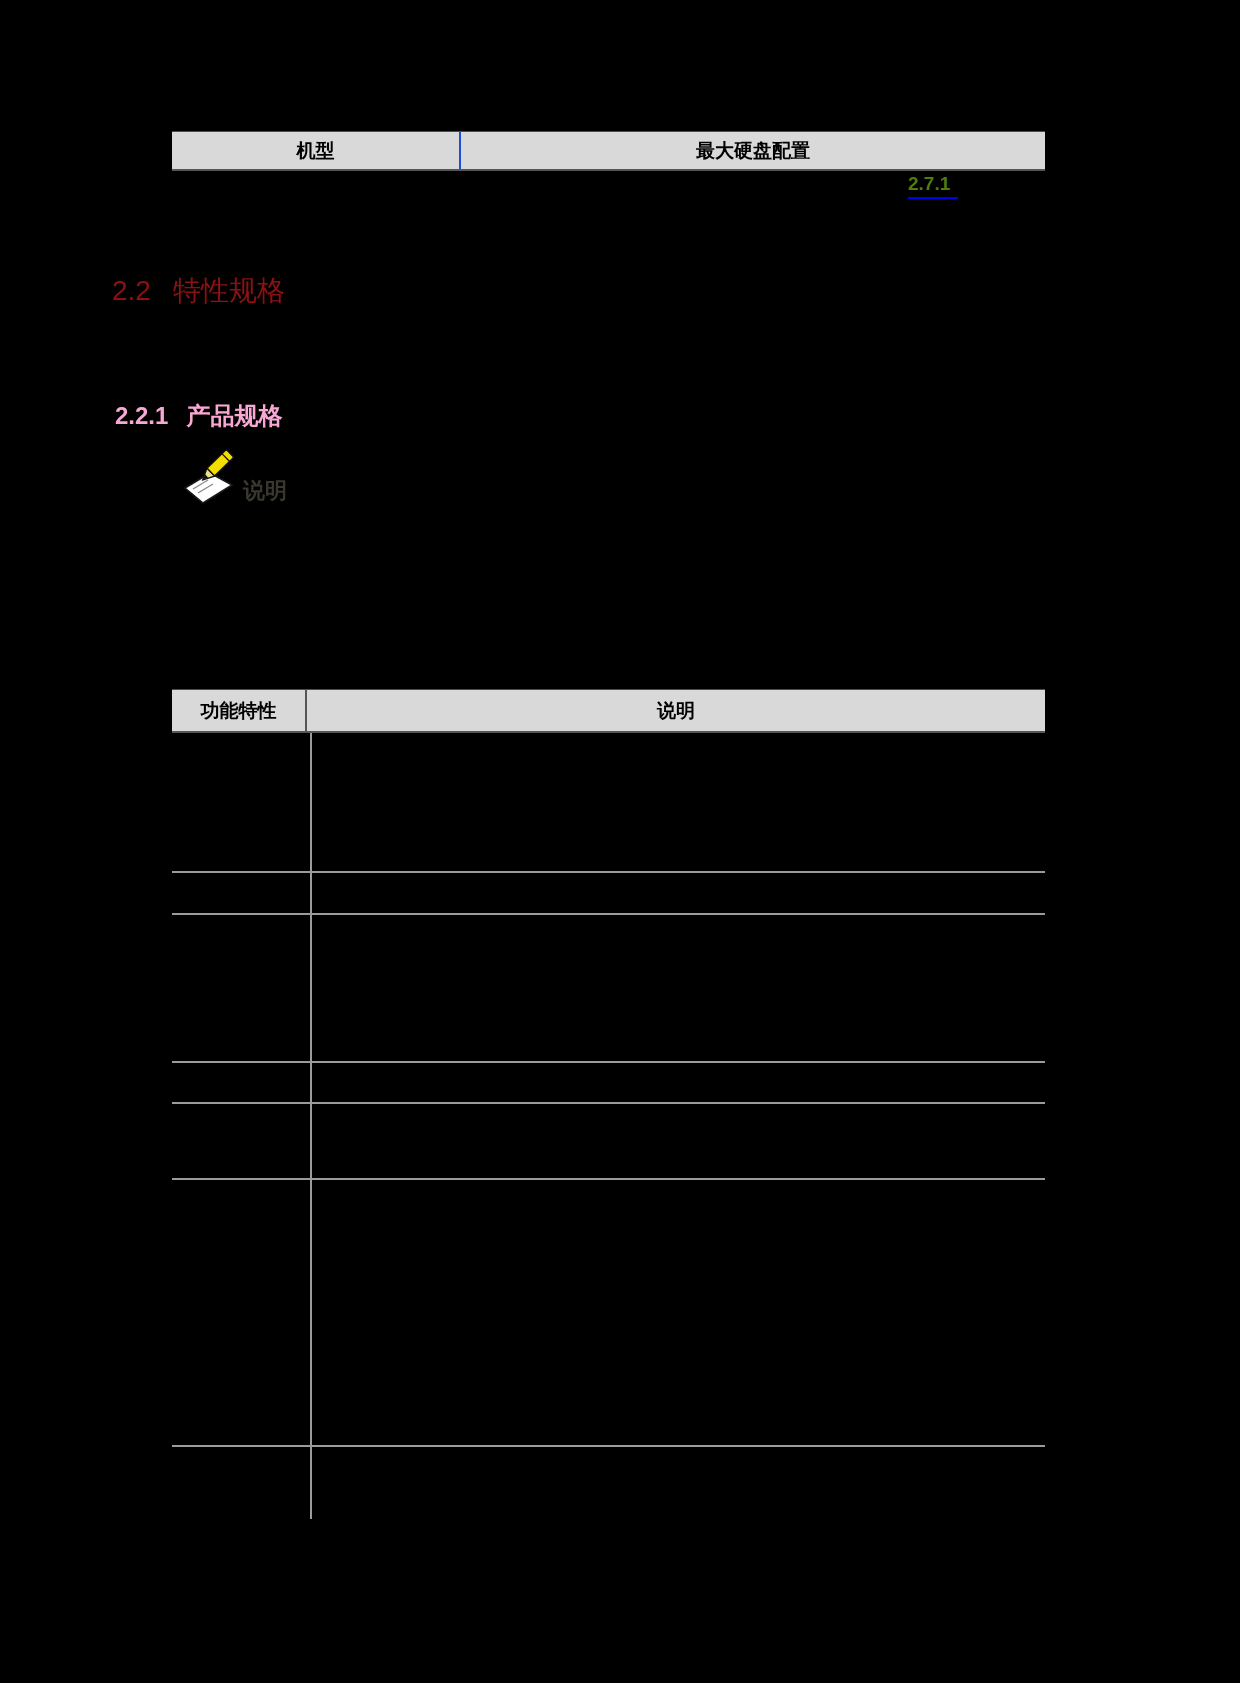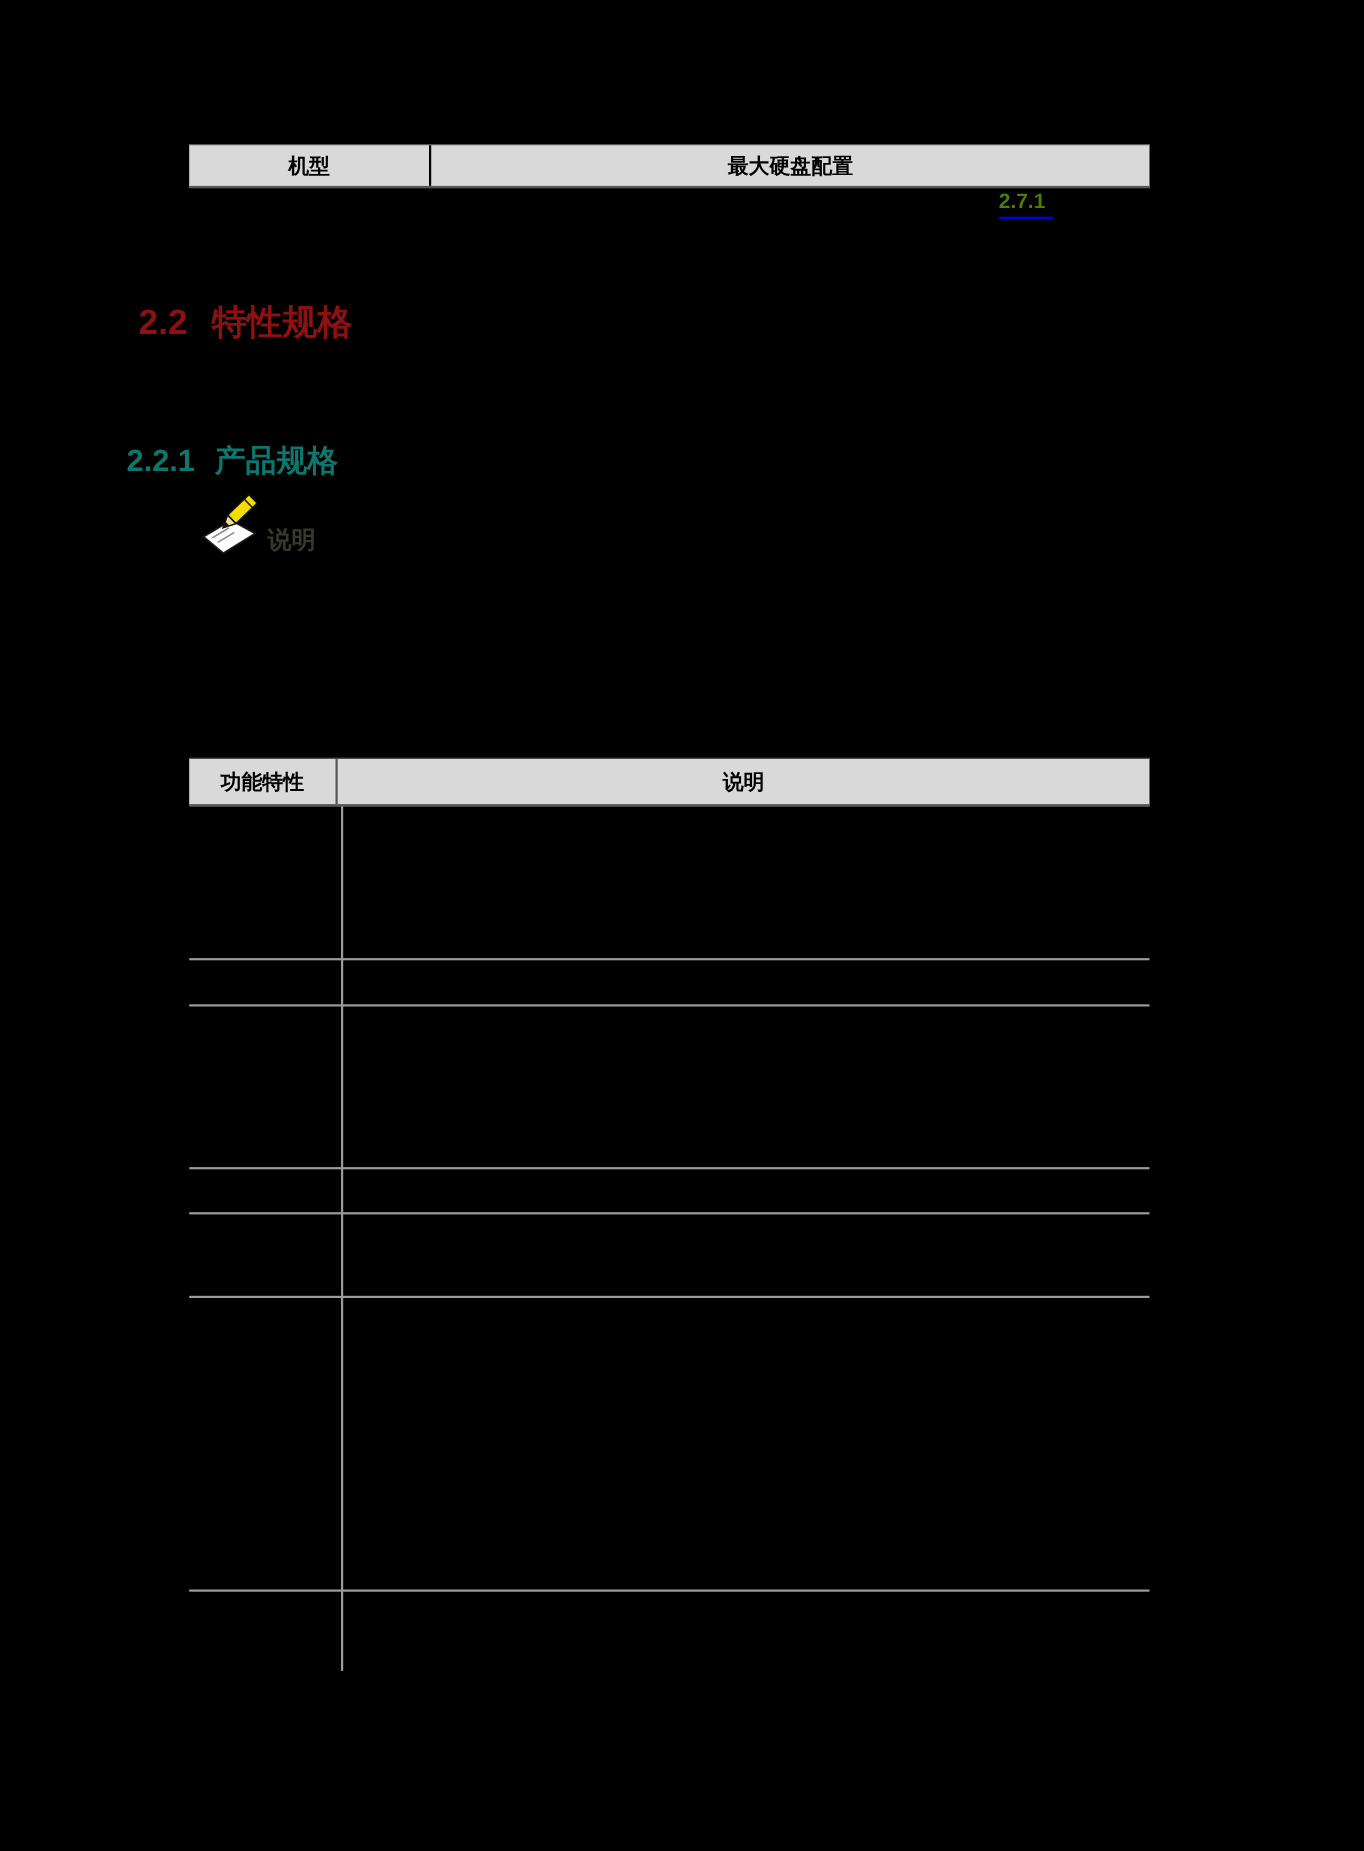--- a/index.html
+++ b/index.html
@@ -26,21 +26,21 @@
   .tbl-header .cell {
     display: flex;
     align-items: center;
     justify-content: center;
     font-size: 19px;
     font-weight: 600;
     color: #000000;
     box-sizing: border-box;
   }
   .t1 { top: 131px; height: 40px; }
-  .t1 .c1 { width: 220px; border-right: 2px solid #000000; }
+  .t1 .c1 { width: 289px; border-right: 2px solid #1d4ed8; }
   .t1 .c2 { flex: 1; }
   .t2 { top: 689px; height: 44px; }
   .t2 .c1 { width: 135px; border-right: 2px solid #565656; }
   .t2 .c2 { flex: 1; }
 
   
   .xref {
     position: absolute;
     left: 908px;
     top: 173px;
@@ -49,35 +49,35 @@
     color: #4d7c0f;
     text-decoration: none;
     border-bottom: 2px solid #0000ed;
     padding: 0 8px 2px 0;
     cursor: pointer;
   }
 
   
   .h2 {
     position: absolute;
-    left: 126px;
+    left: 112px;
     top: 272px;
-    font-size: 32px;
-    font-weight: 700;
+    font-size: 28px;
+    font-weight: 400;
     color: #8e1111;
     white-space: nowrap;
   }
   .h2 .num { margin-right: 22px; }
   .h3 {
     position: absolute;
     left: 115px;
     top: 400px;
-    font-size: 28px;
+    font-size: 24px;
     font-weight: 600;
-    color: #0f766e;
+    color: #f9a8d4;
     white-space: nowrap;
   }
   .h3 .num { margin-right: 18px; }
 
   
   .note { position: absolute; left: 183px; top: 446px; display: flex; align-items: flex-end; }
   .note svg { display: block; }
   .note .note-label {
     font-size: 22px;
     font-weight: 600;

